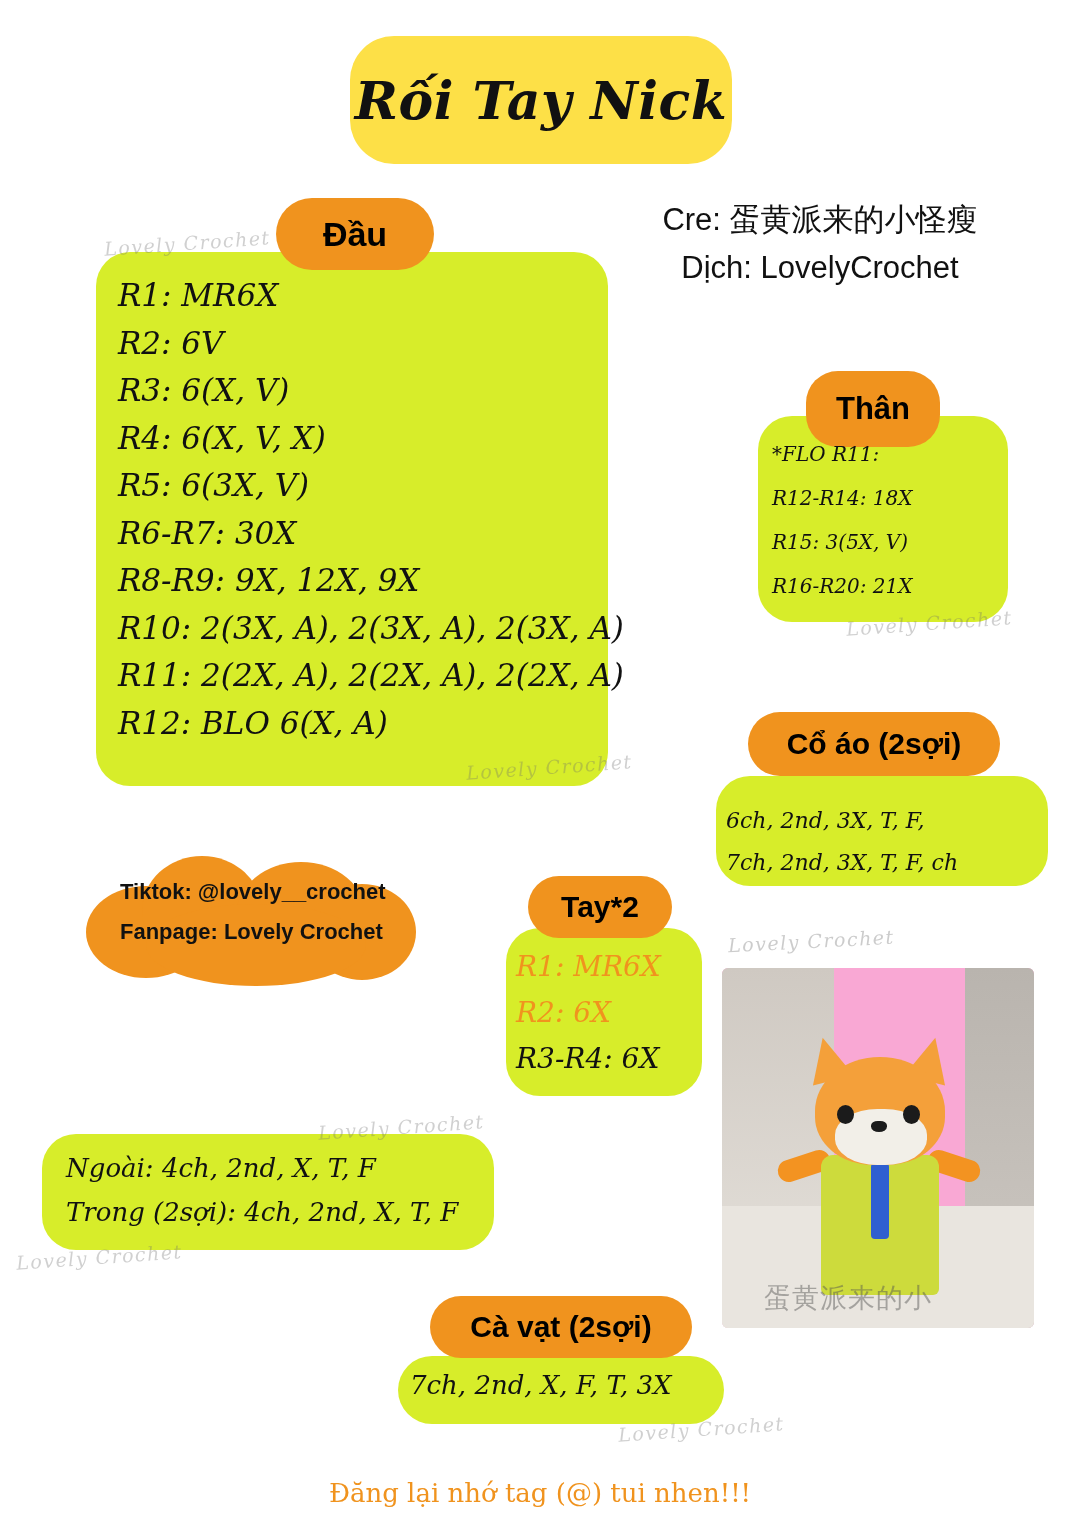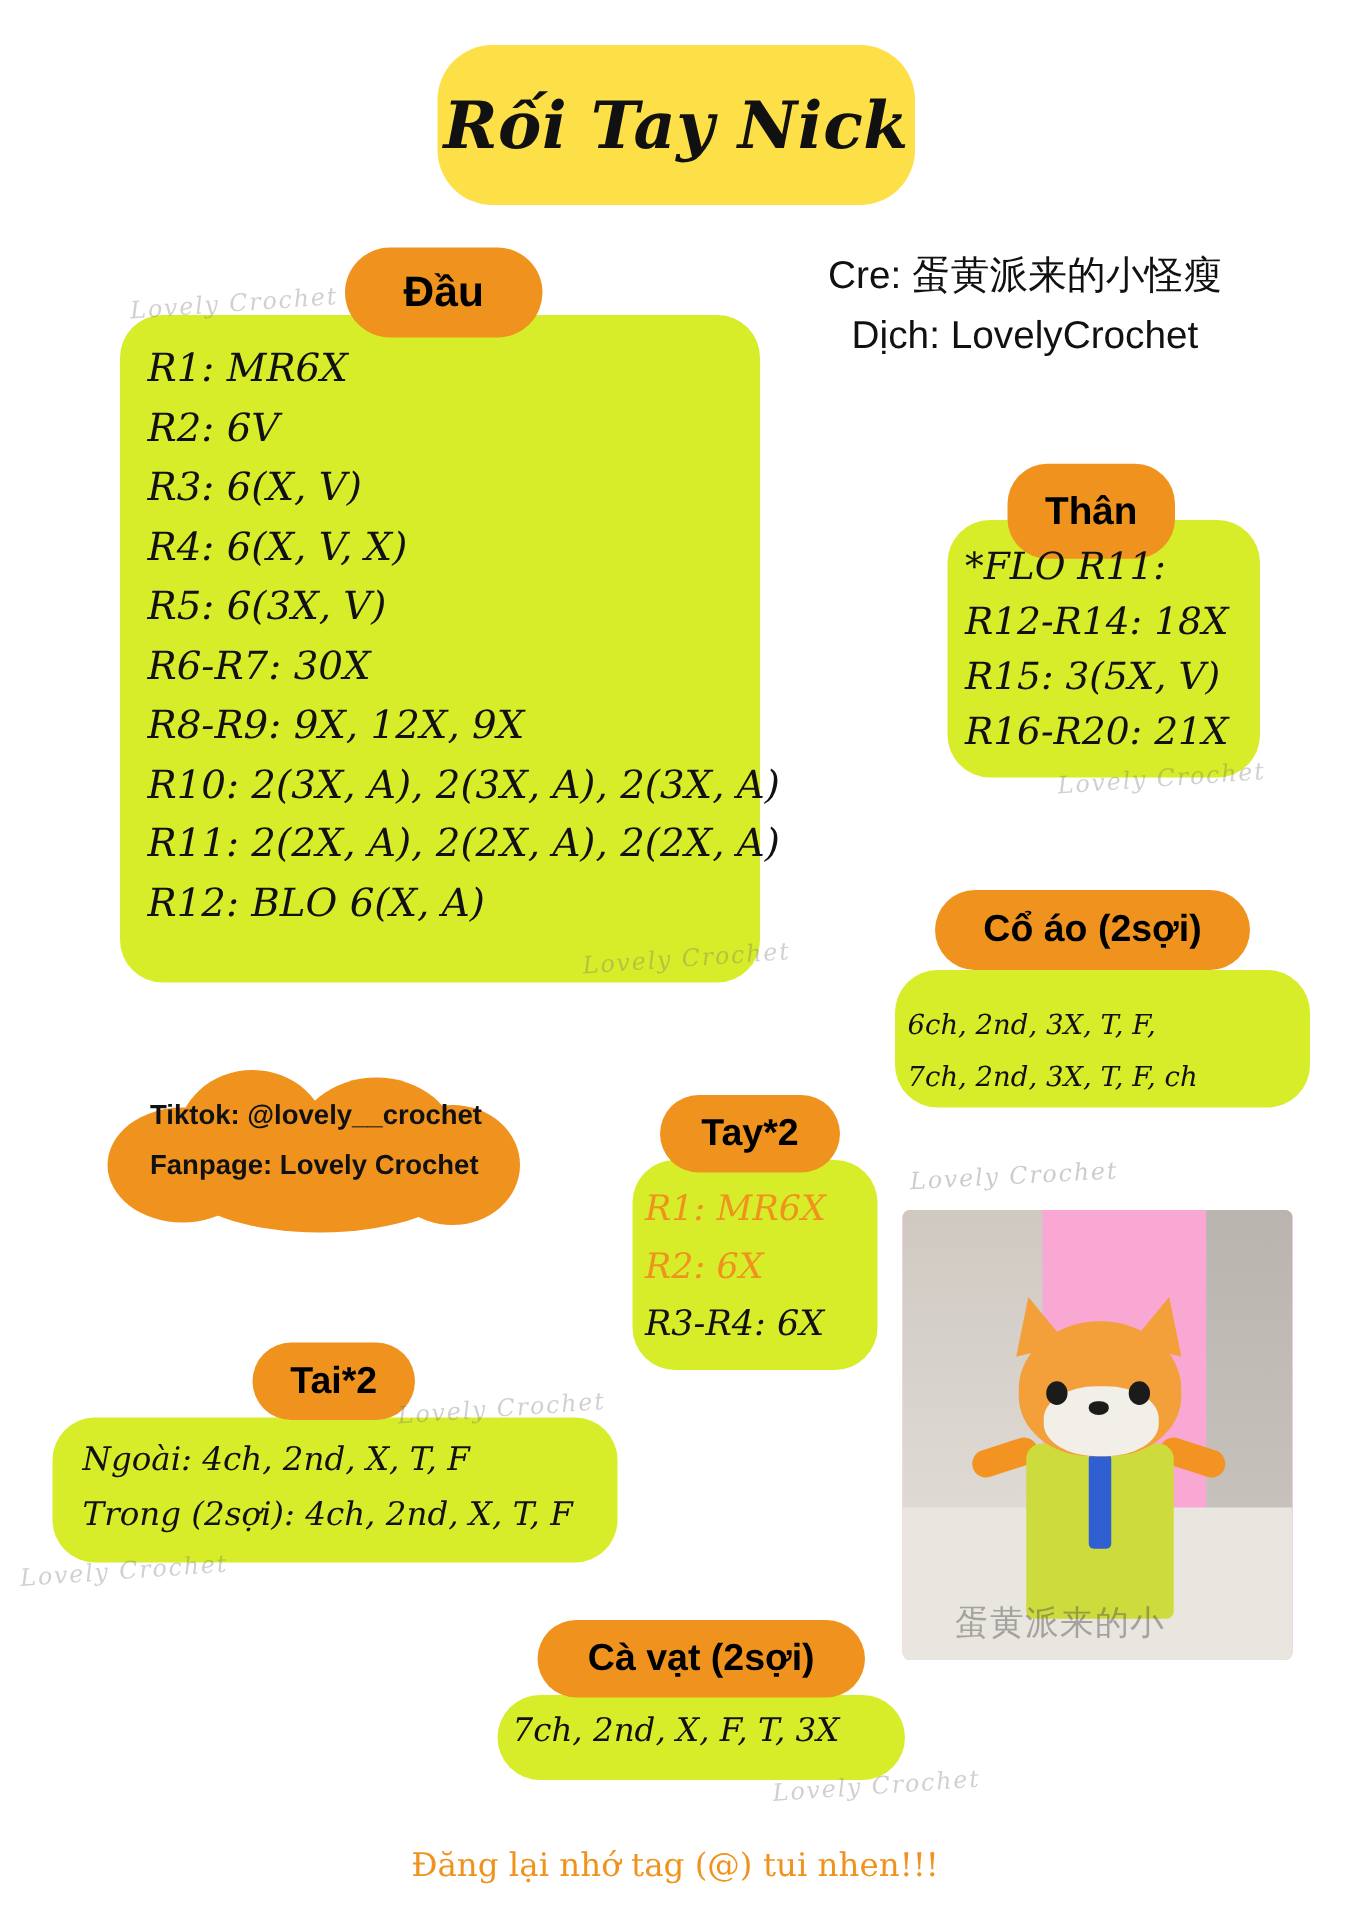--- a/index.html
+++ b/index.html
@@ -99,21 +99,21 @@
     left: 806px; top: 356px;
     width: 134px; height: 76px;
     font-size: 31px;
     border-radius: 32px;
     margin-top: 15px;
   }
   #than-lines {
     position: absolute;
     left: 772px; top: 432px;
     width: 248px;
-    font-size: 30px;
+    font-size: 20px;
     line-height: 44px;
   }
 
   
   #coao-panel {
     left: 716px; top: 776px;
     width: 332px; height: 110px;
   }
   #coao-pill {
     left: 748px; top: 712px;
@@ -369,23 +369,20 @@
   <div class="pill" id="tay-pill">
     <span>Tay*2</span>
   </div>
   <div class="script" id="tay-lines">
     <div class="l orange-txt">R1: MR6X</div>
     <div class="l orange-txt">R2: 6X</div>
     <div class="l">R3-R4: 6X</div>
   </div>
 
   <div class="panel" id="tai-panel"></div>
-  <div class="pill" id="tai-pill">
-    <span>Tai*2</span>
-  </div>
   <div class="script" id="tai-lines">
     <div class="l">Ngoài: 4ch, 2nd, X, T, F</div>
     <div class="l">Trong (2sợi): 4ch, 2nd, X, T, F</div>
   </div>
   <div class="wmark" id="wm4">Lovely Crochet</div>
   <div class="wmark" id="wm5">Lovely Crochet</div>
 
   <div class="panel" id="cavat-panel"></div>
   <div class="pill" id="cavat-pill">
     <span>Cà vạt (2sợi)</span>

